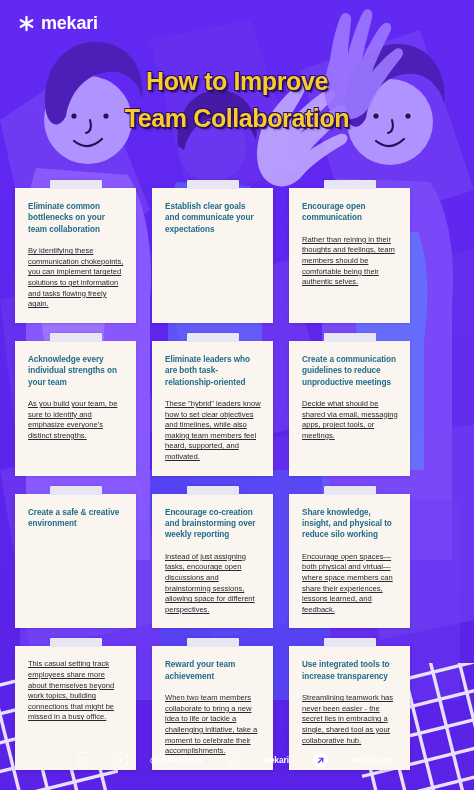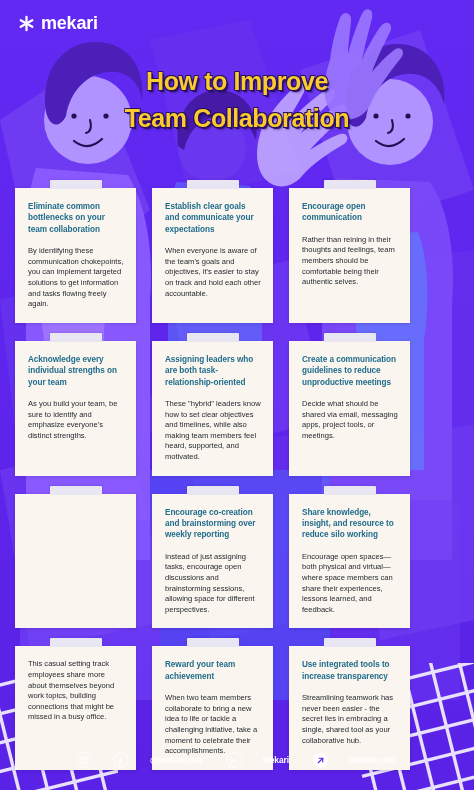--- a/index.html
+++ b/index.html
@@ -90,20 +90,21 @@
     letter-spacing:-0.05px;
     margin:0 0 11px 0;
   }
   .card-body{
     color:#262A33;
     font-size:7.6px;
     font-weight:400;
     line-height:10.6px;
     letter-spacing:-0.02px;
     margin:0;
+    text-decoration:underline;
   }
 
   
   .r1 .card{min-height:112px;}
   .r2 .card{min-height:112px;}
   .r3 .card{min-height:118px;}
   .r4 .card{min-height:110px;}
 
   
   .footer{
@@ -223,52 +224,52 @@
 
   <div class="grid">
 
     <div class="row r1">
       <div class="card">
         <p class="card-title">Eliminate common bottlenecks on your team collaboration</p>
         <p class="card-body">By identifying these communication chokepoints, you can implement targeted solutions to get information and tasks flowing freely again.</p>
       </div>
       <div class="card">
         <p class="card-title">Establish clear goals and communicate your expectations</p>
-        <p class="card-body">When everyone is aware of the team's goals and objectives, it's easier to stay on track and hold each other accountable.</p>
       </div>
       <div class="card">
         <p class="card-title">Encourage open communication</p>
         <p class="card-body">Rather than reining in their thoughts and feelings, team members should be comfortable being their authentic selves.</p>
       </div>
     </div>
 
     <div class="row r2">
       <div class="card">
         <p class="card-title">Acknowledge every individual strengths on your team</p>
         <p class="card-body">As you build your team, be sure to identify and emphasize everyone's distinct strengths.</p>
       </div>
       <div class="card">
-        <p class="card-title">Assigning leaders who are both task-relationship-oriented</p>
+        <p class="card-title">Eliminate leaders who are both task-relationship-oriented</p>
         <p class="card-body">These "hybrid" leaders know how to set clear objectives and timelines, while also making team members feel heard, supported, and motivated.</p>
       </div>
       <div class="card">
         <p class="card-title">Create a communication guidelines to reduce unproductive meetings</p>
         <p class="card-body">Decide what should be shared via email, messaging apps, project tools, or meetings.</p>
       </div>
     </div>
 
     <div class="row r3">
       <div class="card">
+        <p class="card-title">Create a safe &amp; creative environment</p>
       </div>
       <div class="card">
         <p class="card-title">Encourage co-creation and brainstorming over weekly reporting</p>
         <p class="card-body">Instead of just assigning tasks, encourage open discussions and brainstorming sessions, allowing space for different perspectives.</p>
       </div>
       <div class="card">
-        <p class="card-title">Share knowledge, insight, and resource to reduce silo working</p>
+        <p class="card-title">Share knowledge, insight, and physical to reduce silo working</p>
         <p class="card-body">Encourage open spaces—both physical and virtual—where space members can share their experiences, lessons learned, and feedback.</p>
       </div>
     </div>
 
     <div class="row r4">
       <div class="card">
         <p class="card-body">This casual setting track employees share more about themselves beyond work topics, building connections that might be missed in a busy office.</p>
       </div>
       <div class="card">
         <p class="card-title">Reward your team achievement</p>

